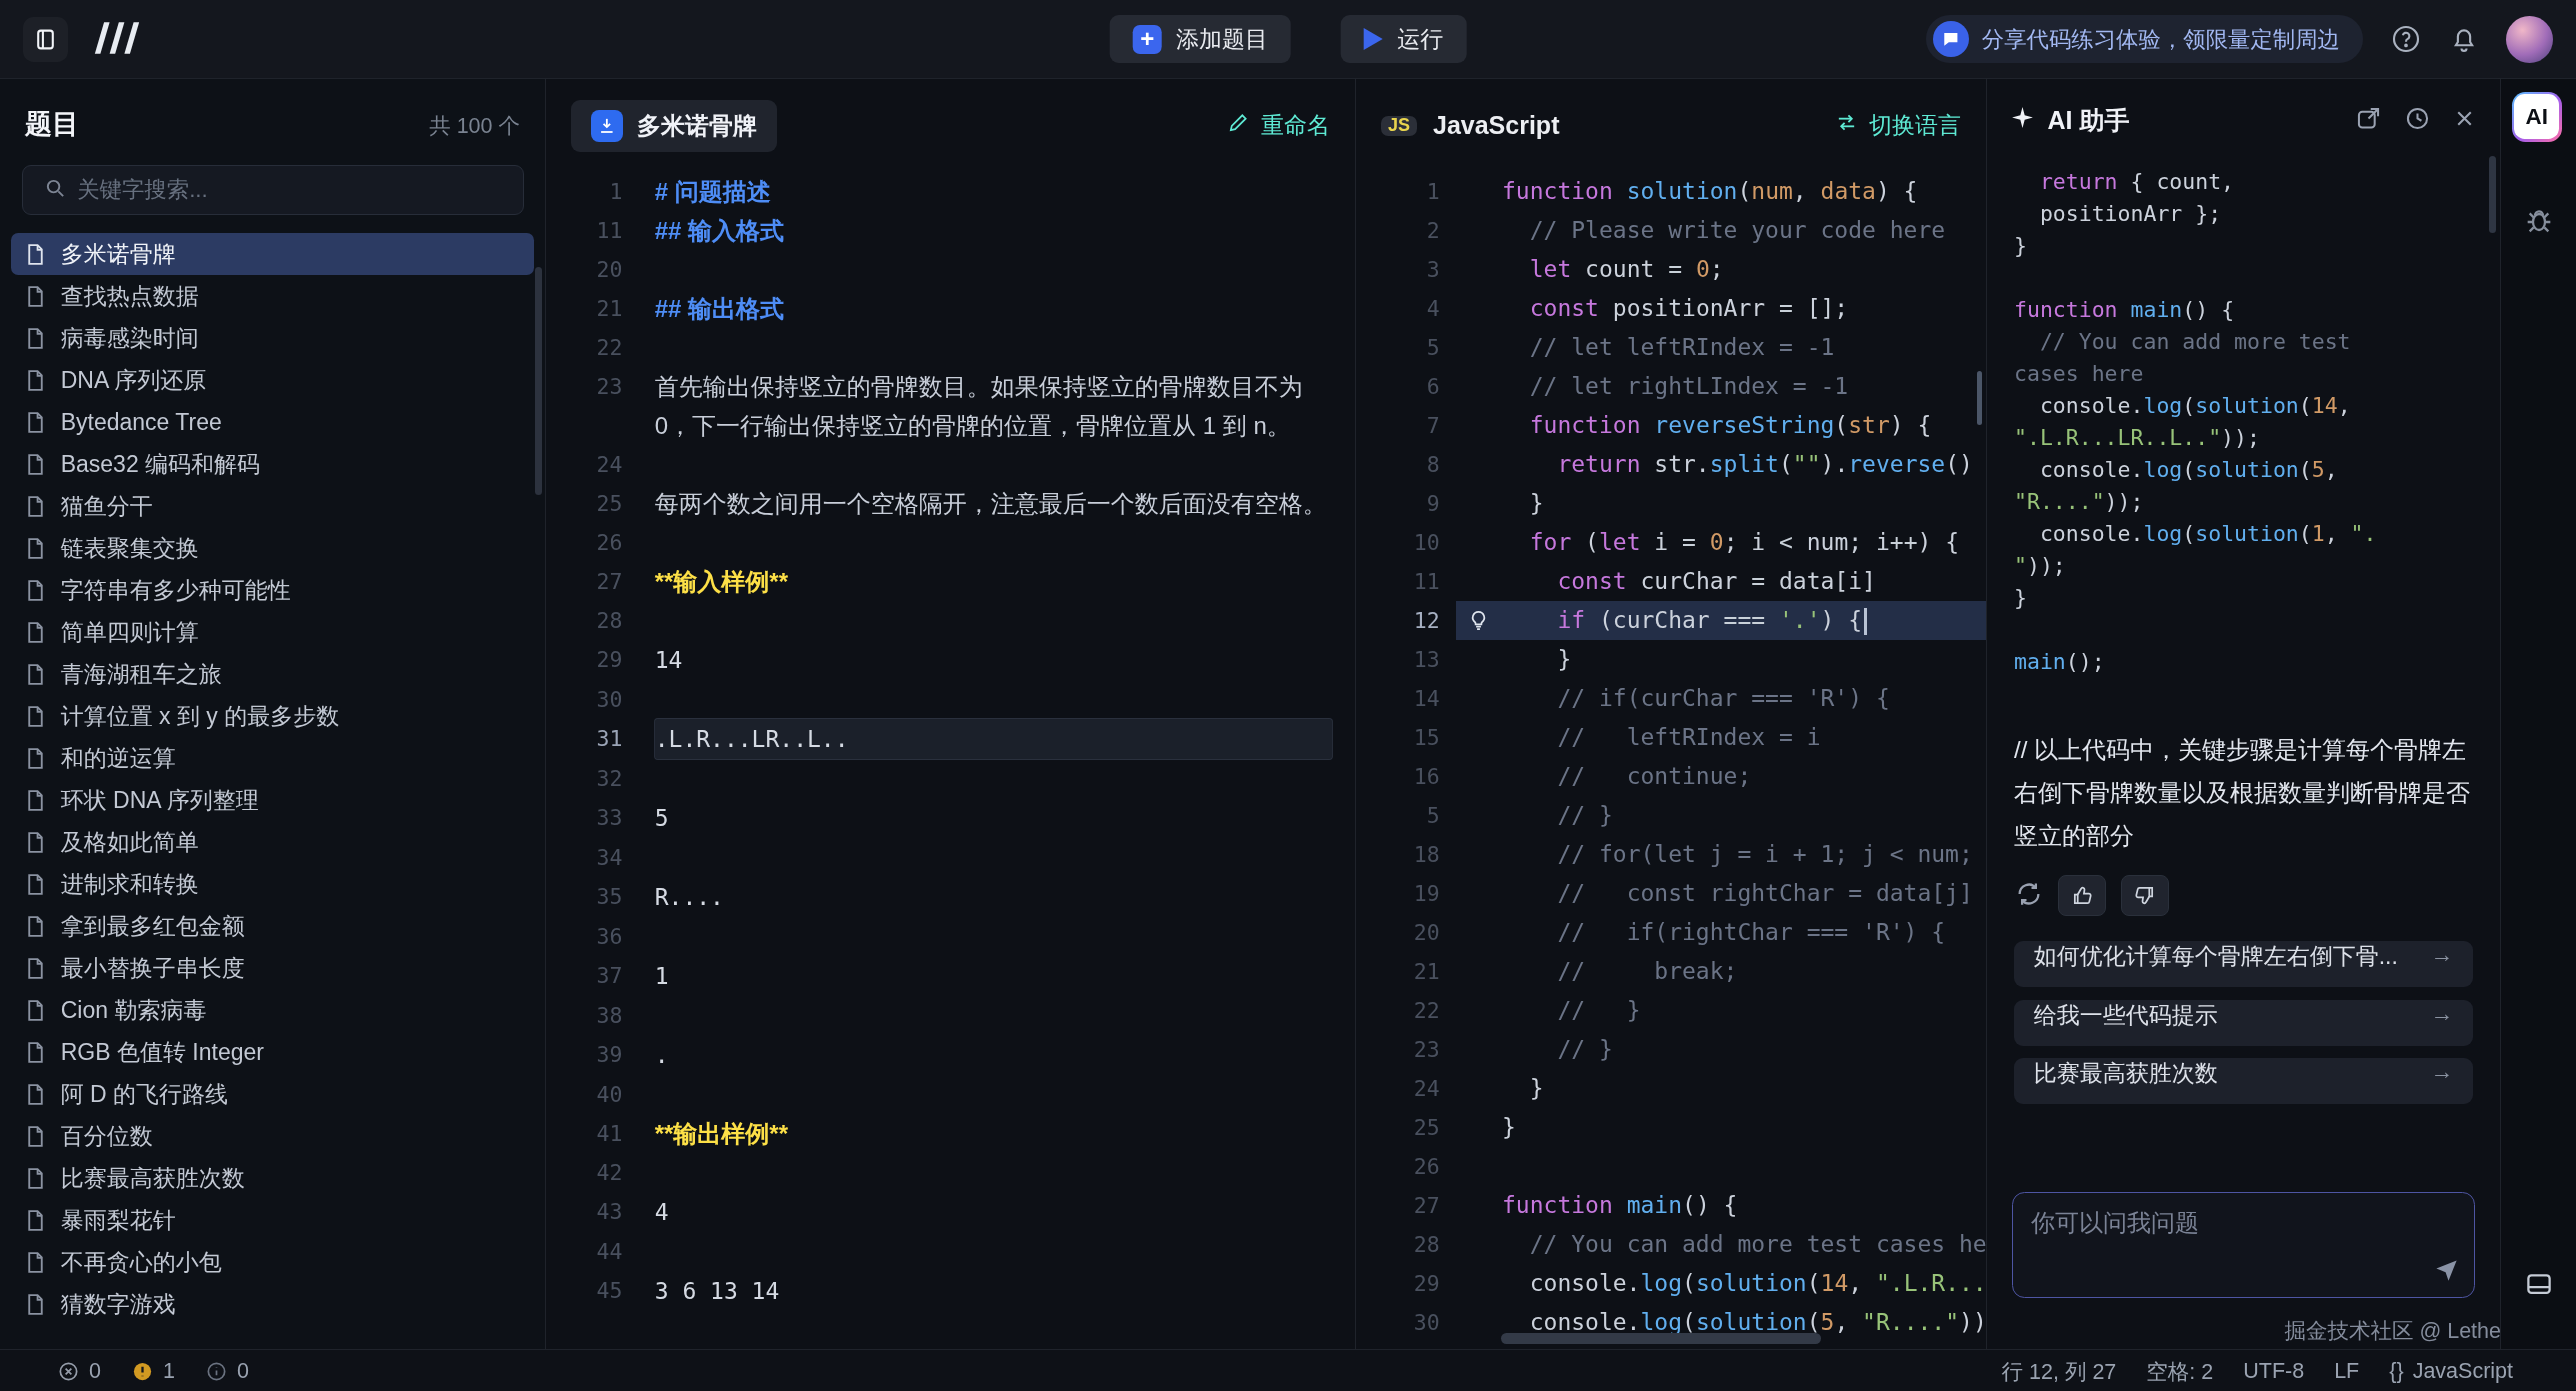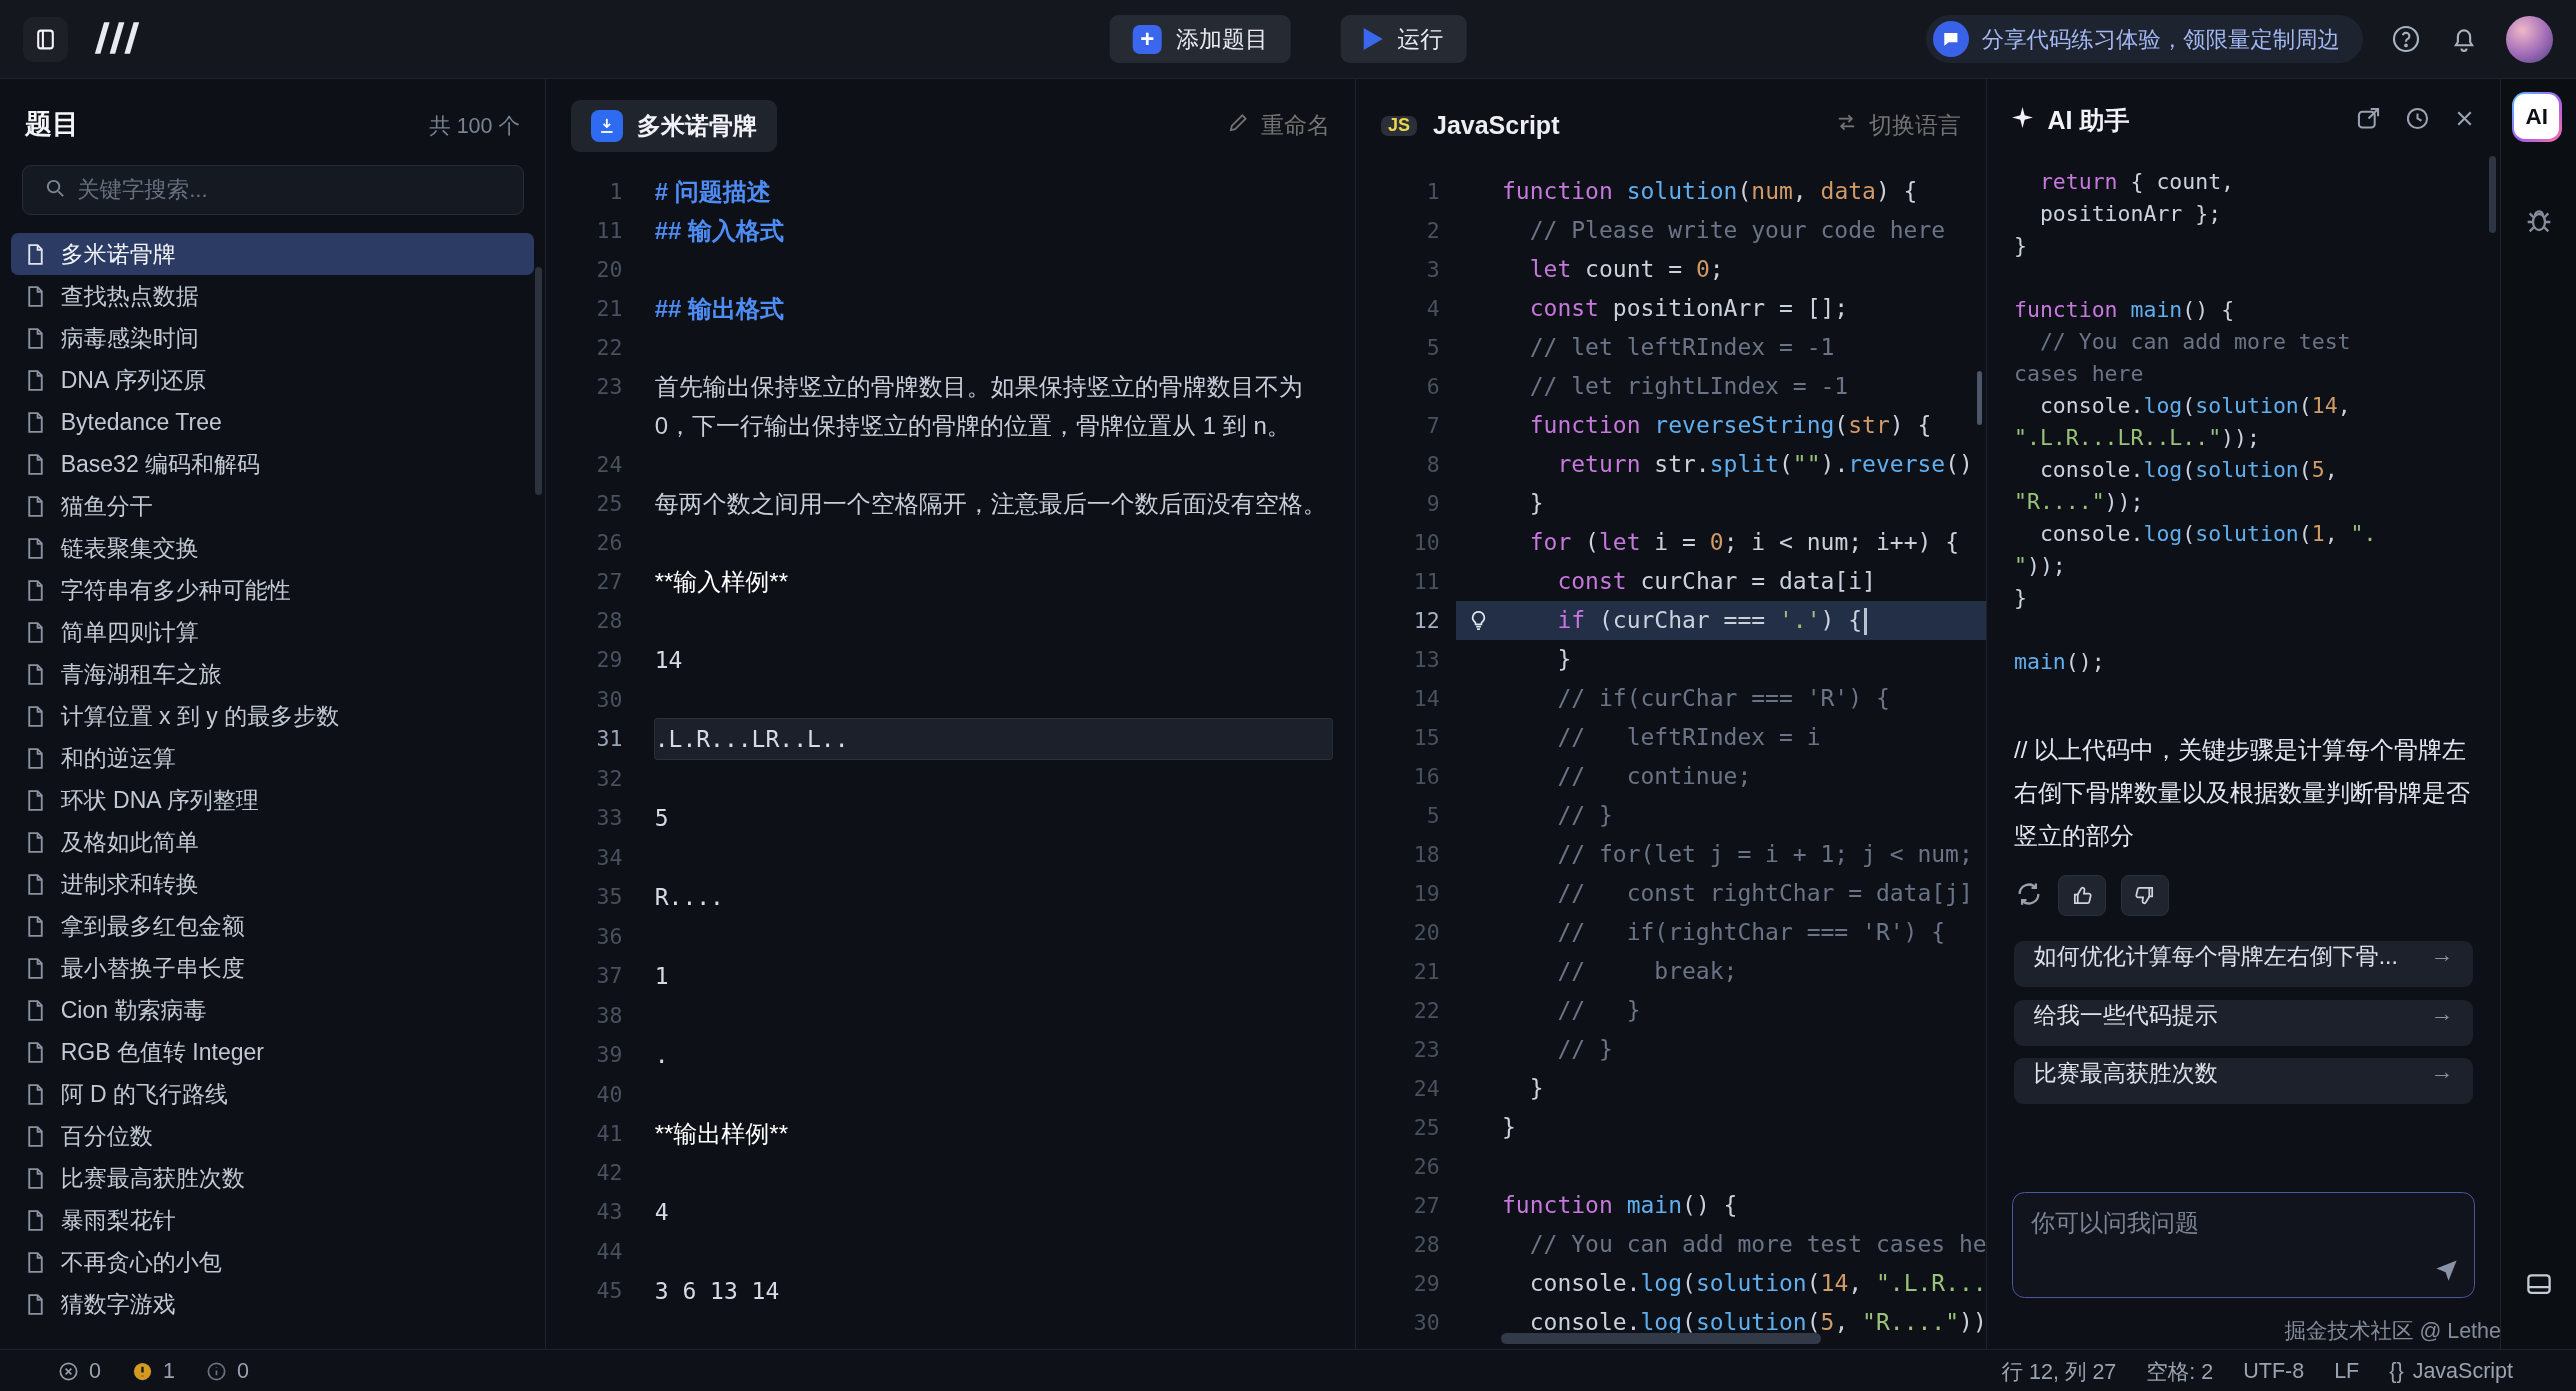--- a/index.html
+++ b/index.html
@@ -42,31 +42,31 @@
   .s-item .ic{color:#8b93a2;flex:none}
   .s-item.active{background:#2c3b63;color:#f0f3f8}
   .s-item.active .ic{color:#dfe4ee}
   .sb-scroll{position:absolute;right:2.7px;top:188px;width:7.2px;height:228px;border-radius:3.6px;background:#2c323e}
 
   
   .panel-head{height:93px;display:flex;align-items:center;justify-content:space-between;padding:0 25px}
   .tab{display:flex;align-items:center;gap:14.3px;height:52px;padding:0 19.7px;background:#20242d;border-radius:9px;cursor:pointer}
   .tab-ic{width:32px;height:32px;border-radius:8px;background:#2e6bf0;display:flex;align-items:center;justify-content:center}
   .tab-label{font-size:24px;font-weight:bold;color:#f0f2f7}
-  .ghost-btn{display:flex;align-items:center;gap:10.7px;font-size:23px;color:#737373;cursor:pointer;background:none;border:none;font-family:Liberation Serif, serif}
+  .ghost-btn{display:flex;align-items:center;gap:10.7px;font-size:23px;color:#5eead4;cursor:pointer;background:none;border:none;font-family:Liberation Serif, serif}
   .js-badge{width:36px;height:20px;border-radius:7.2px;background:#2b2f38;color:#e8d44d;font-weight:bold;font-size:18px;display:flex;align-items:center;justify-content:center}
   .ed-title{font-size:25px;font-weight:bold;color:#eceef2}
 
   
   .drow{display:flex;min-height:39px;line-height:39px}
   .dnum{width:89px;flex:none;text-align:right;padding-right:12.5px;color:#49505e;font-size:21.5px;font-family:"DejaVu Sans Mono",monospace}
   .drow.active .dnum{color:#9aa4b6}
   .dwrap{flex:1;margin-left:19.7px;margin-right:23px;font-size:24px;color:#c8ced9}
   .dtext.style-h{color:#4e8df6;font-weight:bold}
-  .dtext.style-b{font-weight:normal;color:#ffffff}
+  .dtext.style-b{font-weight:bold;color:#fde047}
   .dtext.style-m{font-family:"DejaVu Sans Mono",monospace;color:#d5dae3;font-size:23px}
   .drow.active .dwrap{background:#1b202a;box-shadow:0 0 0 0.9px #2a303d;border-radius:2.7px}
 
   
   .erow{display:flex;height:39px;line-height:39px}
   .enum{width:98px;flex:none;text-align:right;padding-right:14.3px;color:#49505e;font-size:21.5px;font-family:"DejaVu Sans Mono",monospace}
   .erow.hl .enum{color:#a6b0c2}
   .bulbslot{width:48px;flex:none;display:flex;align-items:center;justify-content:center}
   .ecode{flex:1;white-space:pre;overflow:hidden;font-family:"DejaVu Sans Mono",monospace;font-size:23px;color:#ccd2dc}
   .erow.hl{background:linear-gradient(90deg,rgba(0,0,0,0) 100px,#232e47 100px)}

